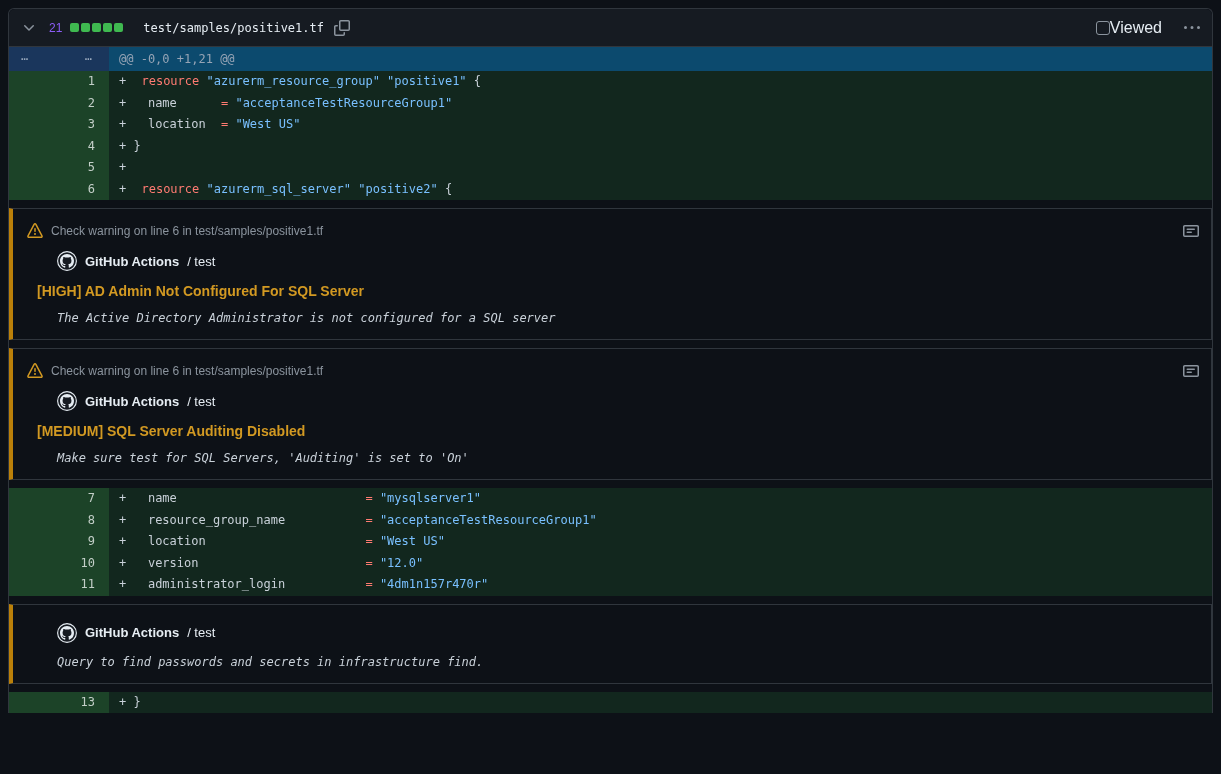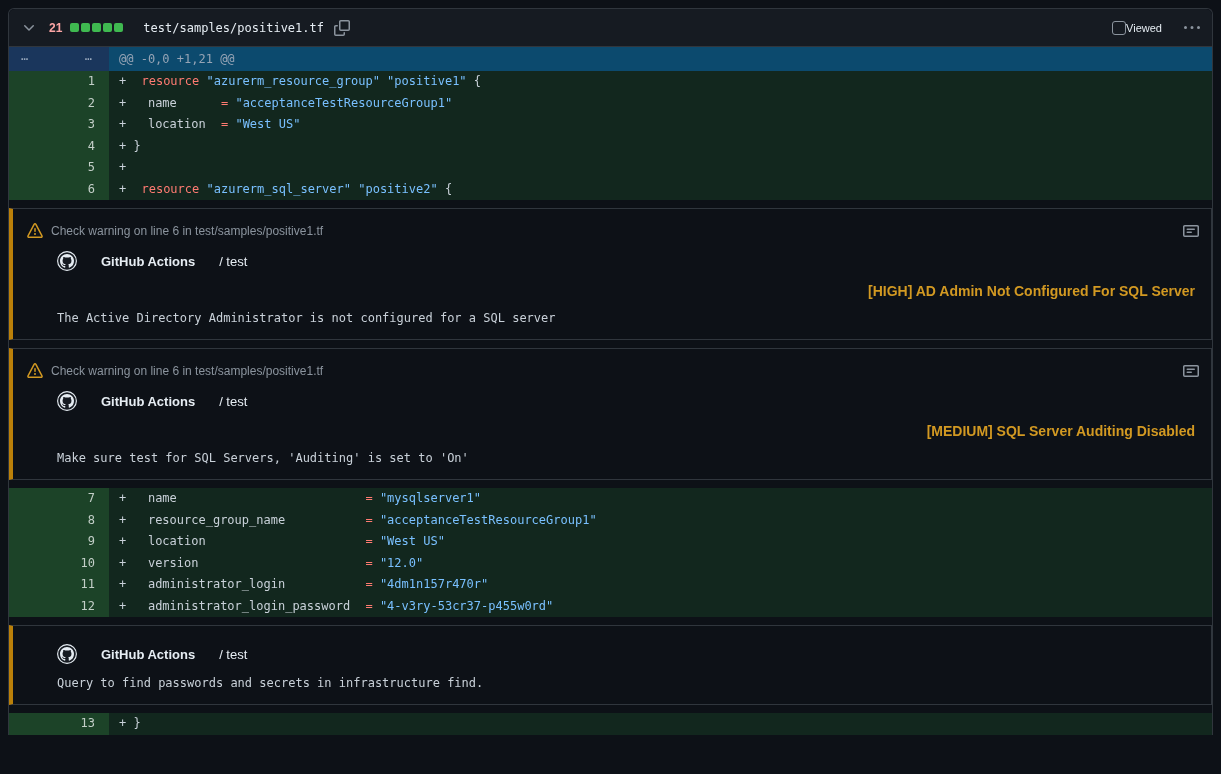--- a/index.html
+++ b/index.html
@@ -15,26 +15,26 @@
     width:1221px;height:774px;overflow:hidden;
     font-family:"Liberation Sans",sans-serif;color:#c9d1d9;
   }
   .page{padding:8px 8px 0;}
   .file{border:1px solid #30363d;border-bottom:none;border-radius:6px 6px 0 0;background:#0d1117;}
   .file-header{
     height:38px;display:flex;align-items:center;gap:8px;padding:0 10px;
     background:#161b22;border-bottom:1px solid #30363d;border-radius:6px 6px 0 0;
   }
   .icon-btn{display:inline-flex;align-items:center;justify-content:center;background:none;border:none;color:#8b949e;cursor:pointer;padding:2px;}
-  .count{font-size:12px;font-weight:700;color:#fca5a5;margin-left:2px;}
+  .count{font-size:12px;font-weight:400;color:#8b5cf6;margin-left:2px;}
   .diffstat{display:inline-flex;gap:2px;align-items:center;}
   .diffstat .blk{width:9px;height:9px;border-radius:2px;background:var(--addition-green);display:inline-block;}
   .filename{font-family:"DejaVu Sans Mono","Liberation Mono",monospace;font-size:12px;color:#e6edf3;cursor:pointer;margin-left:12px;}
   .spacer{flex:1;}
-  .viewed{display:inline-flex;align-items:center;gap:0;font-size:11px;color:#e6edf3;cursor:pointer;margin-right:12px;}
+  .viewed{display:inline-flex;align-items:center;gap:0;font-size:16px;color:#e6edf3;cursor:pointer;margin-right:12px;}
   .checkbox{width:14px;height:14px;border:1px solid #8b949e;border-radius:3px;background:transparent;display:inline-block;}
 
   .d-row{display:flex;height:21.5px;line-height:21.5px;font-family:"DejaVu Sans Mono","Liberation Mono",monospace;font-size:12px;}
   .gut{width:100px;flex:none;text-align:right;padding-right:14px;color:#c3cfc8;background:#1c4328;cursor:pointer;user-select:none;}
   .code{flex:1;white-space:pre;background:#12271e;padding-left:10px;color:#c9d1d9;overflow:hidden;}
   .marker{color:#c9d1d9;}
   .tok-k{color:var(--keyword);margin-left:8px;}
   .tok-s{color:var(--string);}
   .tok-p{color:#c9d1d9;}
 
@@ -43,25 +43,25 @@
   .hunk-row .code{background:#0c4a6e;color:#96a4b5;}
   .exp{cursor:pointer;font-size:12px;letter-spacing:1px;}
 
   .annotation{
     border:1px solid #30363d;border-left:4px solid var(--warning-border);
     background:#0d1117;margin:8px 0;padding:8px 0 14px;
   }
   .ann-header{display:flex;align-items:center;gap:8px;padding:4px 10px 0 14px;color:#8b949e;font-size:12px;}
   .warn{color:var(--attention);display:inline-flex;}
   .ann-toggle{margin-left:auto;}
-  .ann-source{display:flex;align-items:center;gap:24px;padding:10px 32px 0 44px;font-size:13px;color:#e6edf3;}
+  .ann-source{display:flex;align-items:center;gap:8px;padding:10px 32px 0 44px;font-size:13px;color:#e6edf3;}
   .src-name{font-weight:700;}
   .avatar{width:20px;height:20px;display:inline-flex;}
-  .ann-title{padding:12px 16px 0 24px;font-size:14px;font-weight:700;color:var(--attention);text-align:right;}
-  .ann-msg{padding:12px 16px 0 44px;font-family:"DejaVu Sans Mono","Liberation Mono",monospace;font-size:12px;color:#c9d1d9;}
+  .ann-title{padding:12px 16px 0 24px;font-size:14px;font-weight:700;color:var(--attention);}
+  .ann-msg{padding:12px 16px 0 44px;font-family:"DejaVu Sans Mono","Liberation Mono",monospace;font-size:12px;color:#c9d1d9;font-style:italic;}
 </style>
 </head>
 <body>
 
 <div class="page">
   <div class="file">
     <div class="file-header">
       <button class="icon-btn">
         <svg width="16" height="16" viewBox="0 0 16 16" fill="currentColor" aria-hidden="true">
             <path d="M12.78 5.22a.749.749 0 0 1 0 1.06l-4.25 4.25a.749.749 0 0 1-1.06 0L3.22 6.28a.749.749 0 1 1 1.06-1.06L8 8.939l3.72-3.719a.749.749 0 0 1 1.06 0Z"></path>
@@ -192,24 +192,20 @@
           <div class="code"><span class="marker">+ </span><span class="tok-p">  location                     </span><span class="tok-k">=</span><span class="tok-p"> </span><span class="tok-s">"West US"</span></div>
         </div>
         <div class="d-row add">
           <div class="gut">10</div>
           <div class="code"><span class="marker">+ </span><span class="tok-p">  version                      </span><span class="tok-k">=</span><span class="tok-p"> </span><span class="tok-s">"12.0"</span></div>
         </div>
         <div class="d-row add">
           <div class="gut">11</div>
           <div class="code"><span class="marker">+ </span><span class="tok-p">  administrator_login          </span><span class="tok-k">=</span><span class="tok-p"> </span><span class="tok-s">"4dm1n157r470r"</span></div>
         </div>
-        <div class="d-row add">
-          <div class="gut">12</div>
-          <div class="code"><span class="marker">+ </span><span class="tok-p">  administrator_login_password </span><span class="tok-k">=</span><span class="tok-p"> </span><span class="tok-s">"4-v3ry-53cr37-p455w0rd"</span></div>
-        </div>
         <div class="annotation">
           <div class="ann-source">
             <span class="avatar">
               <svg width="20" height="20" viewBox="0 0 16 16" aria-hidden="true">
                 <circle cx="8" cy="8" r="7.5" fill="#161b22" stroke="#e6edf3" stroke-width="0.9"></circle>
                 <path fill="#e6edf3" transform="translate(2.4,2.4) scale(0.7)" d="M8 0c4.42 0 8 3.58 8 8a8.013 8.013 0 0 1-5.45 7.59c-.4.08-.55-.17-.55-.38 0-.27.01-1.13.01-2.2 0-.75-.25-1.23-.54-1.48 1.78-.2 3.65-.88 3.65-3.95 0-.88-.31-1.59-.82-2.15.08-.2.36-1.02-.08-2.12 0 0-.67-.22-2.2.82-.64-.18-1.32-.27-2-.27-.68 0-1.36.09-2 .27-1.53-1.03-2.2-.82-2.2-.82-.44 1.1-.16 1.92-.08 2.12-.51.56-.82 1.28-.82 2.15 0 3.06 1.86 3.75 3.64 3.95-.23.2-.44.55-.51 1.07-.46.21-1.61.55-2.33-.66-.15-.24-.6-.83-1.23-.82-.67.01-.27.38.01.53.34.19.73.9.82 1.13.16.45.68 1.31 2.69.94 0 .67.01 1.3.01 1.49 0 .21-.15.45-.55.38A7.995 7.995 0 0 1 0 8c0-4.42 3.58-8 8-8Z"></path>
               </svg>
             </span>
             <span class="src-name">GitHub Actions</span>
             <span class="src-ctx">/ test</span>

